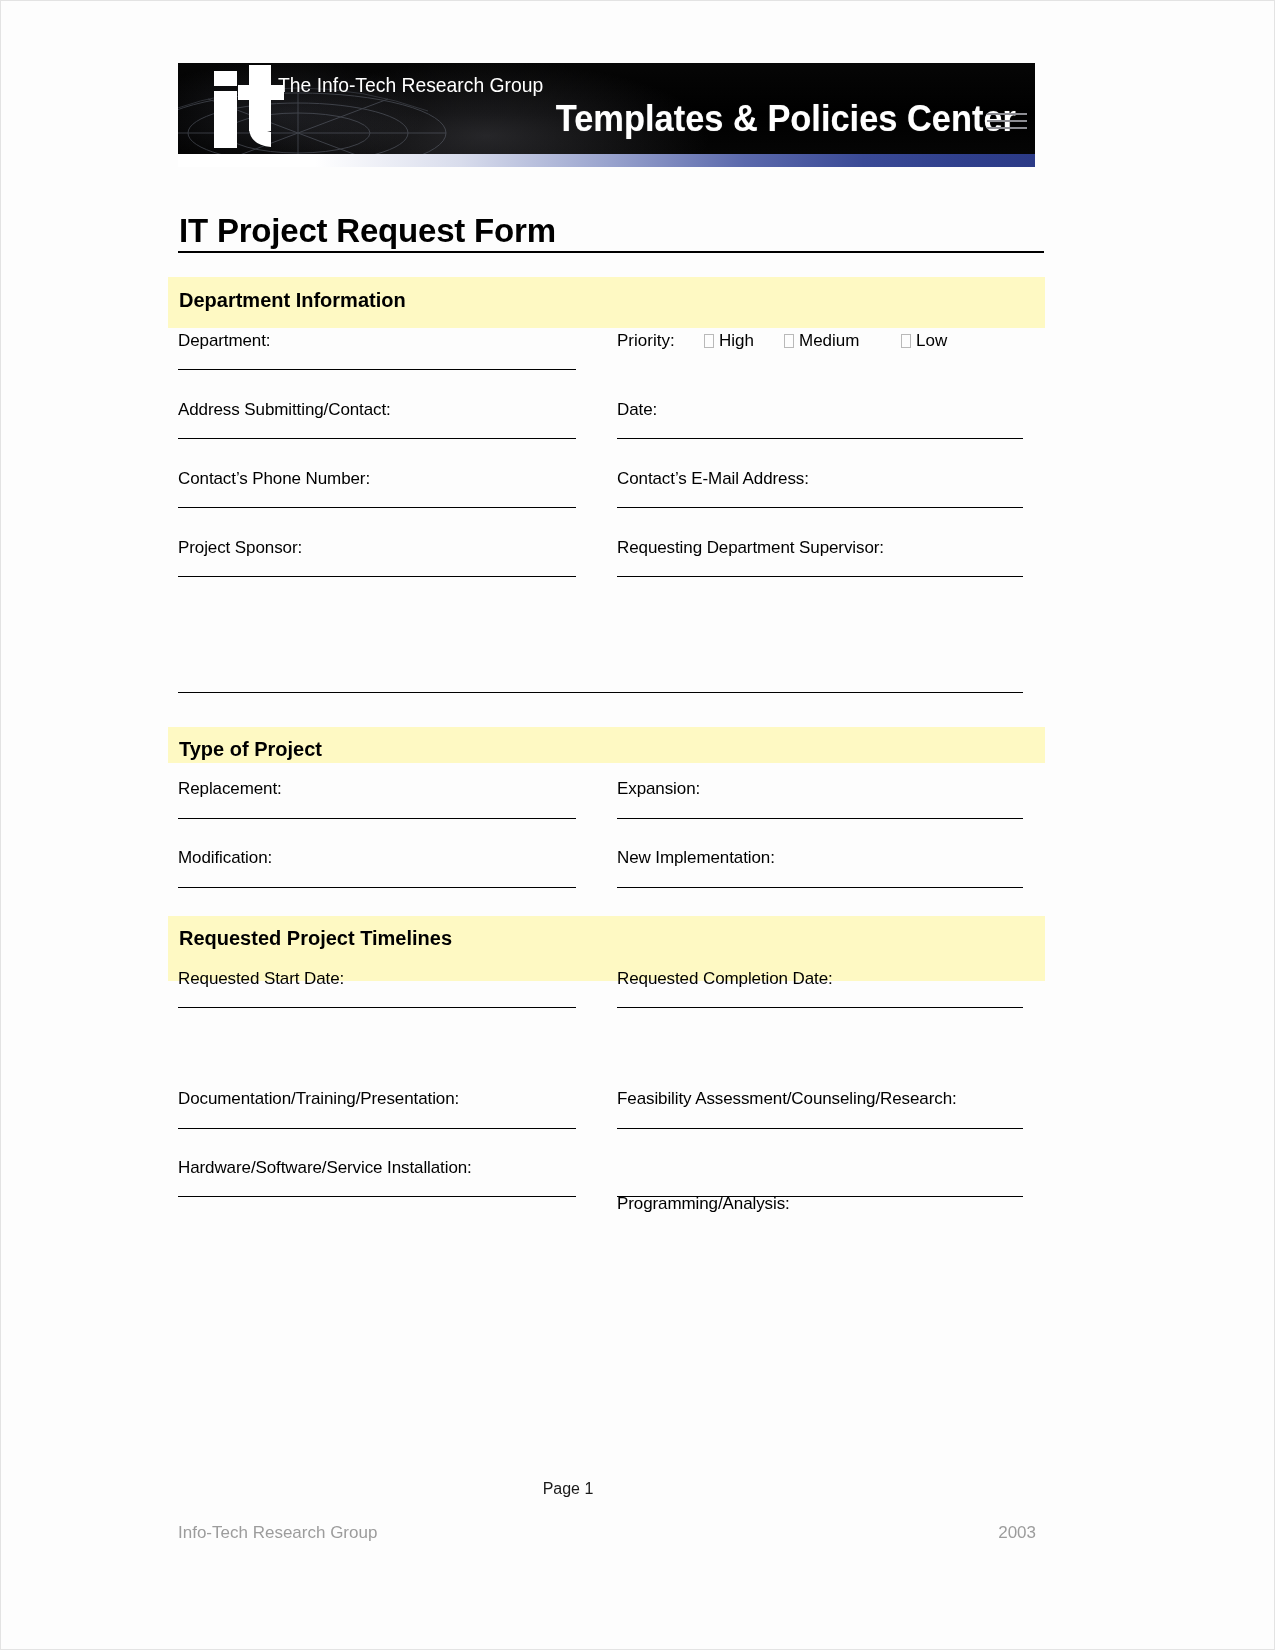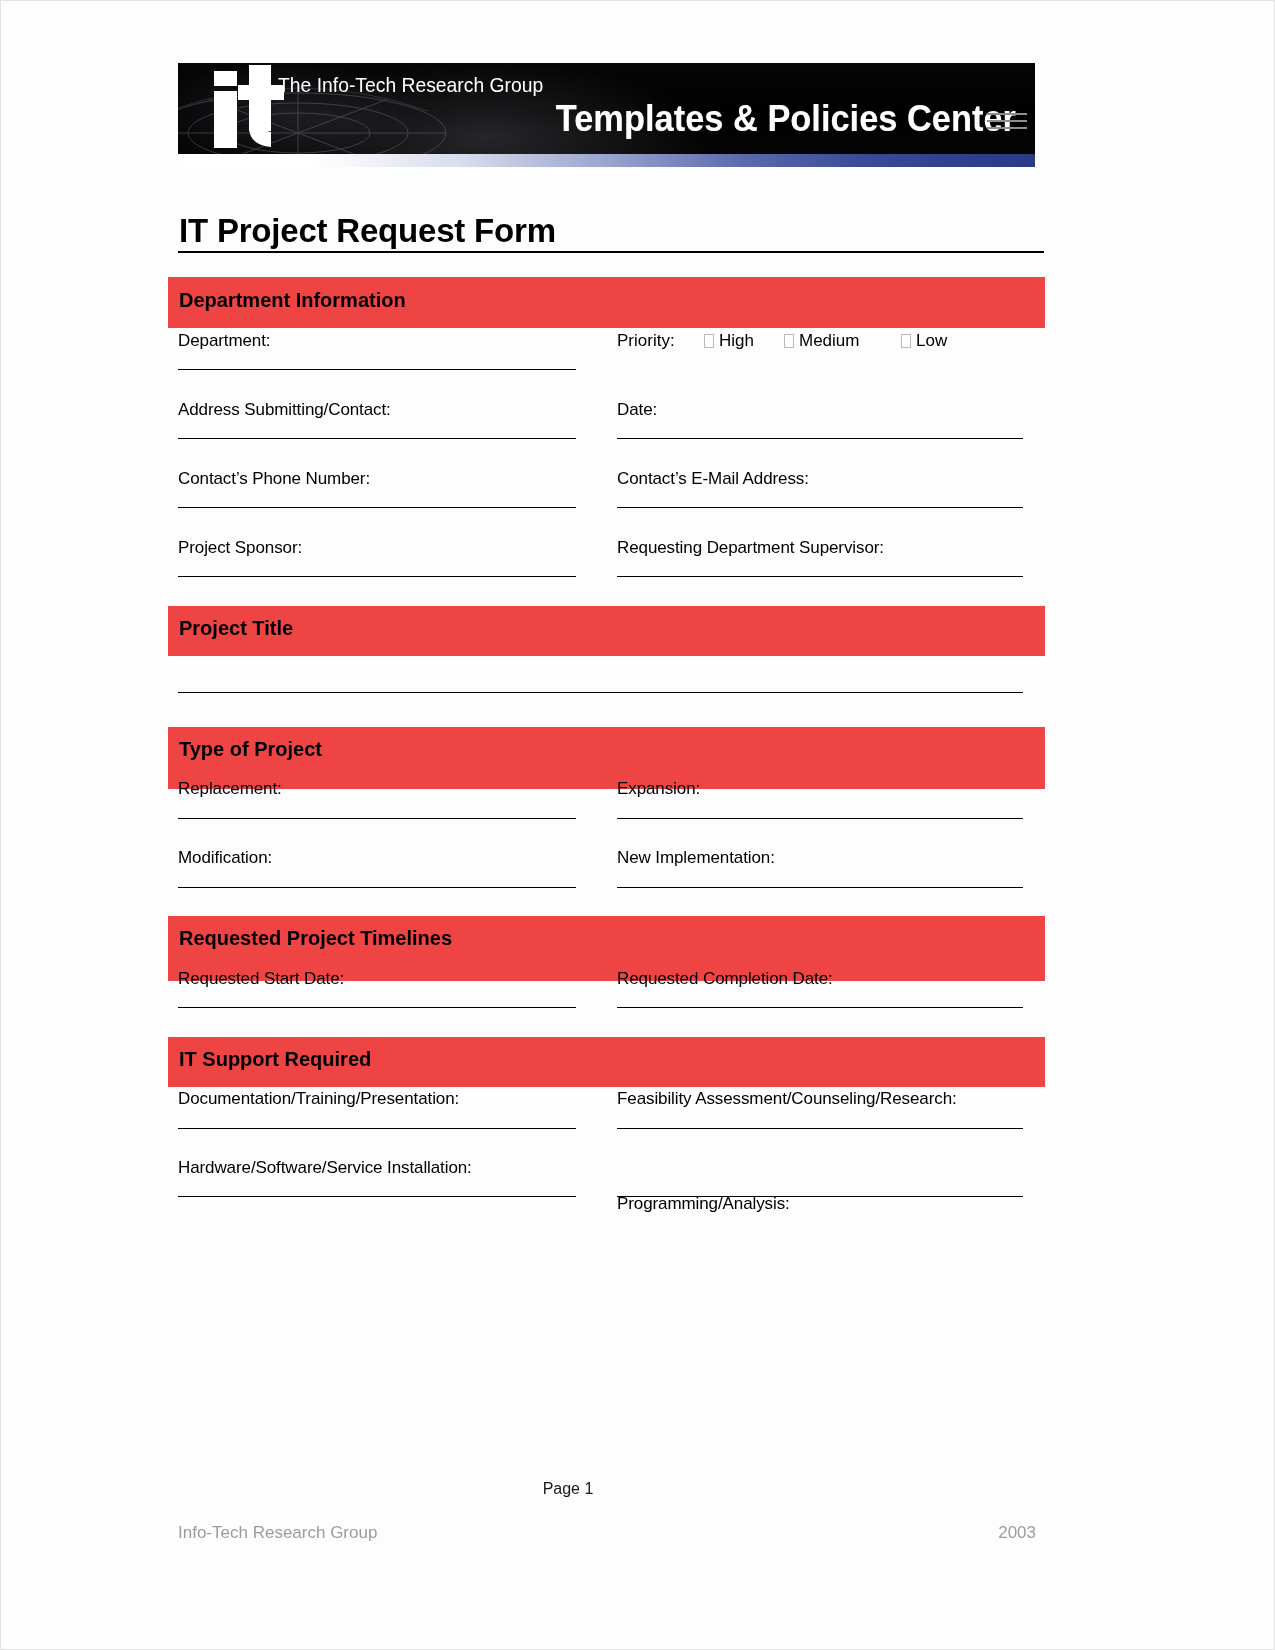--- a/index.html
+++ b/index.html
@@ -138,21 +138,21 @@
     width: 866px;
     height: 2px;
     background: #000000;
   }
 
   
   .sect {
     position: absolute;
     left: 168px;
     width: 877px;
-    background: #ef4444;
+    background: #fef9c3;
   }
   .sect-label {
     position: absolute;
     left: 11px;
     font-size: 20px;
     font-weight: bold;
     white-space: nowrap;
   }
 
   
@@ -293,26 +293,23 @@
   <div class="fld-label" style="left:178px; top:469px;">Contact’s Phone Number:</div>
   <div class="fld-rule" style="left:178px; top:507px; width:398px;"></div>
   <div class="fld-label" style="left:617px; top:469px;">Contact’s E-Mail Address:</div>
   <div class="fld-rule" style="left:617px; top:507px; width:406px;"></div>
 
   <div class="fld-label" style="left:178px; top:538px;">Project Sponsor:</div>
   <div class="fld-rule" style="left:178px; top:576px; width:398px;"></div>
   <div class="fld-label" style="left:617px; top:538px;">Requesting Department Supervisor:</div>
   <div class="fld-rule" style="left:617px; top:576px; width:406px;"></div>
 
-  <div class="sect" style="top:606px; height:50px;">
-    <div class="sect-label" style="top:11px;">Project Title</div>
-  </div>
   <div class="fld-rule" style="left:178px; top:692px; width:845px;"></div>
 
-  <div class="sect" style="top:727px; height:62px;">
+  <div class="sect" style="top:727px; height:36px;">
     <div class="sect-label" style="top:11px;">Type of Project</div>
   </div>
 
   <div class="fld-label" style="left:178px; top:779px;">Replacement:</div>
   <div class="fld-rule" style="left:178px; top:818px; width:398px;"></div>
   <div class="fld-label" style="left:617px; top:779px;">Expansion:</div>
   <div class="fld-rule" style="left:617px; top:818px; width:406px;"></div>
 
   <div class="fld-label" style="left:178px; top:848px;">Modification:</div>
   <div class="fld-rule" style="left:178px; top:887px; width:398px;"></div>
@@ -321,23 +318,20 @@
 
   <div class="sect" style="top:916px; height:65px;">
     <div class="sect-label" style="top:11px;">Requested Project Timelines</div>
   </div>
 
   <div class="fld-label" style="left:178px; top:969px;">Requested Start Date:</div>
   <div class="fld-rule" style="left:178px; top:1007px; width:398px;"></div>
   <div class="fld-label" style="left:617px; top:969px;">Requested Completion Date:</div>
   <div class="fld-rule" style="left:617px; top:1007px; width:406px;"></div>
 
-  <div class="sect" style="top:1037px; height:50px;">
-    <div class="sect-label" style="top:11px;">IT Support Required</div>
-  </div>
 
   <div class="fld-label" style="left:178px; top:1089px;">Documentation/Training/Presentation:</div>
   <div class="fld-rule" style="left:178px; top:1128px; width:398px;"></div>
   <div class="fld-label" style="left:617px; top:1089px;">Feasibility Assessment/Counseling/Research:</div>
   <div class="fld-rule" style="left:617px; top:1128px; width:406px;"></div>
 
   <div class="fld-label" style="left:178px; top:1158px;">Hardware/Software/Service Installation:</div>
   <div class="fld-rule" style="left:178px; top:1196px; width:398px;"></div>
   <div class="fld-label" style="left:617px; top:1158px;margin-top:36px;">Programming/Analysis:</div>
   <div class="fld-rule" style="left:617px; top:1196px; width:406px;"></div>

